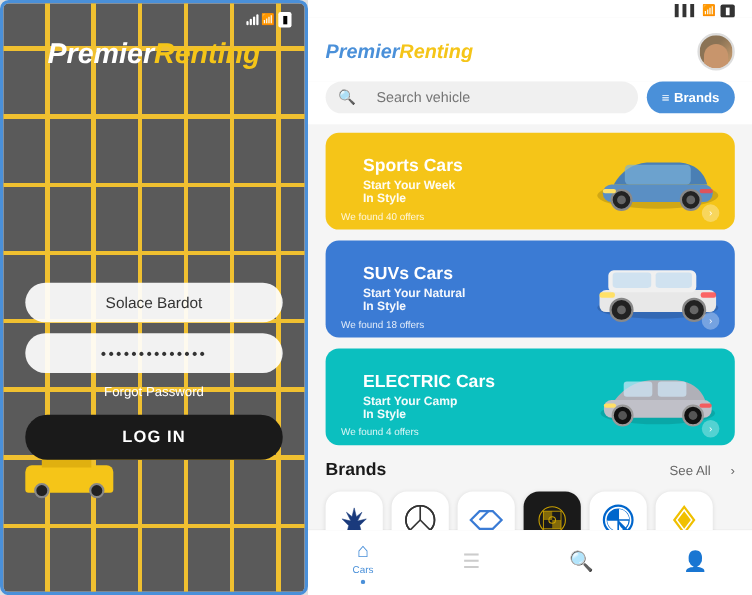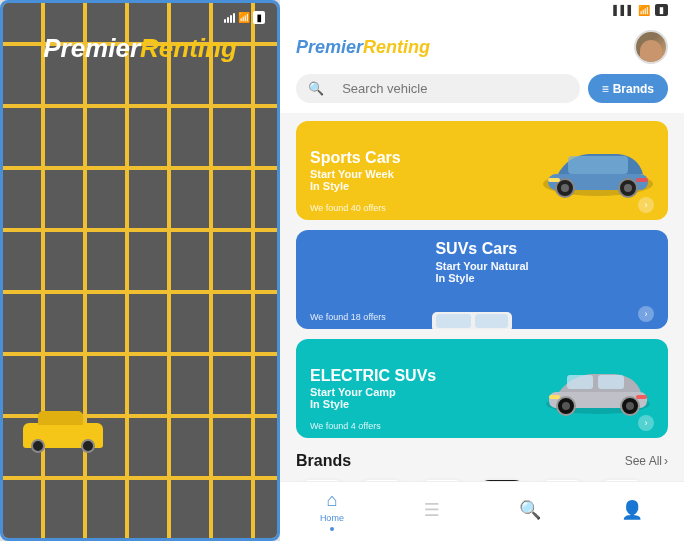--- a/index.html
+++ b/index.html
@@ -288,28 +288,29 @@
       flex: 1;
       overflow-y: auto;
       padding: 8px 16px;
     }
 
     
     .car-card {
       border-radius: 12px;
       overflow: hidden;
       margin-bottom: 10px;
-      height: 99px;
+      height: 88px;
       position: relative;
       display: flex;
       align-items: center;
+      padding-left: 20px;
     }
 
     .car-card.sports { background: #f5c518; }
-    .car-card.suvs { background: #3b7bd4; flex-direction: column; }
+    .car-card.suvs { background: #3b7bd4; }
     .car-card.electric { background: #0bbfbf; }
 
     .card-text {
       padding: 10px 14px;
       flex: 1;
       z-index: 2;
     }
 
     .card-title {
       font-size: 16px;
@@ -379,21 +380,21 @@
       font-size: 16px;
       font-weight: 700;
       color: #1a1a1a;
     }
 
     .see-all {
       font-size: 12px;
       color: #666;
       display: flex;
       align-items: center;
-      gap: 2px;
+      gap: 18px;
     }
 
     .brands-list {
       display: flex;
       gap: 8px;
       overflow-x: visible;
     }
 
     .brand-item {
       display: flex;
@@ -497,20 +498,26 @@
     </div>
 
     <div class="yellow-car">
       <div class="yellow-car-body">
         <div class="yellow-car-top"></div>
         <div class="yellow-car-wheel left"></div>
         <div class="yellow-car-wheel right"></div>
       </div>
     </div>
 
+    <div class="login-form">
+      <input class="input-field" type="text" value="Solace Bardot" style="">
+      <input class="input-field" type="password" value="••••••••••••••" style="letter-spacing: 2px;">
+      <div class="forgot-password">Forgot Password</div>
+      <button class="login-btn">LOG IN</button>
+    </div>
   </div>
 
   <div class="right-panel">
 
     <div class="app-status-bar">
       <span class="signal-icon">▌▌▌</span>
       <span class="wifi-icon">📶</span>
       <span class="battery-icon" style="background:#333;color:#fff;padding:1px 4px;border-radius:2px;font-size:9px;">▮</span>
     </div>
 
@@ -582,21 +589,21 @@
             <rect x="12" y="38" width="14" height="5" rx="2" fill="#ffe066"></rect>
             <rect x="104" y="38" width="14" height="5" rx="2" fill="#ff4444" opacity="0.8"></rect>
           </svg>
         </div>
         <div class="card-bottom">We found 18 offers</div>
         <div class="card-arrow">›</div>
       </div>
 
       <div class="car-card electric">
         <div class="card-text">
-          <div class="card-title">ELECTRIC SUVs</div>
+          <div class="card-title">ELECTRIC Cars</div>
           <div class="card-subtitle">Start Your Camp<br>In Style</div>
         </div>
         <div class="car-image">
           <svg viewBox="0 0 130 70" class="electric-car-svg">
             <ellipse cx="65" cy="50" rx="52" ry="10" fill="rgba(0,0,0,0.12)"></ellipse>
             <rect x="16" y="38" width="98" height="16" rx="7" fill="#c0c0c8"></rect>
             <path d="M26 38 Q38 22 58 20 L82 20 Q102 22 108 38 Z" fill="#b0b0b8"></path>
             <rect x="34" y="21" width="26" height="14" rx="3" fill="#d0e8f8" opacity="0.7"></rect>
             <rect x="65" y="21" width="26" height="14" rx="3" fill="#d0e8f8" opacity="0.7"></rect>
             <circle cx="33" cy="52" r="9" fill="#111" stroke="#999" stroke-width="2"></circle>
@@ -692,21 +699,21 @@
             </div>
 
           </div>
         </div>
       </div>
     </div>
 
     <div class="bottom-nav">
       <div class="nav-item">
         <span class="nav-icon active">⌂</span>
-        <span class="nav-label active">Home</span>
+        <span class="nav-label active">Cars</span>
         <div class="nav-dot"></div>
       </div>
       <div class="nav-item">
         <span class="nav-icon">☰</span>
         <span class="nav-label"></span>
       </div>
       <div class="nav-item">
         <span class="nav-icon">🔍</span>
         <span class="nav-label"></span>
       </div>

